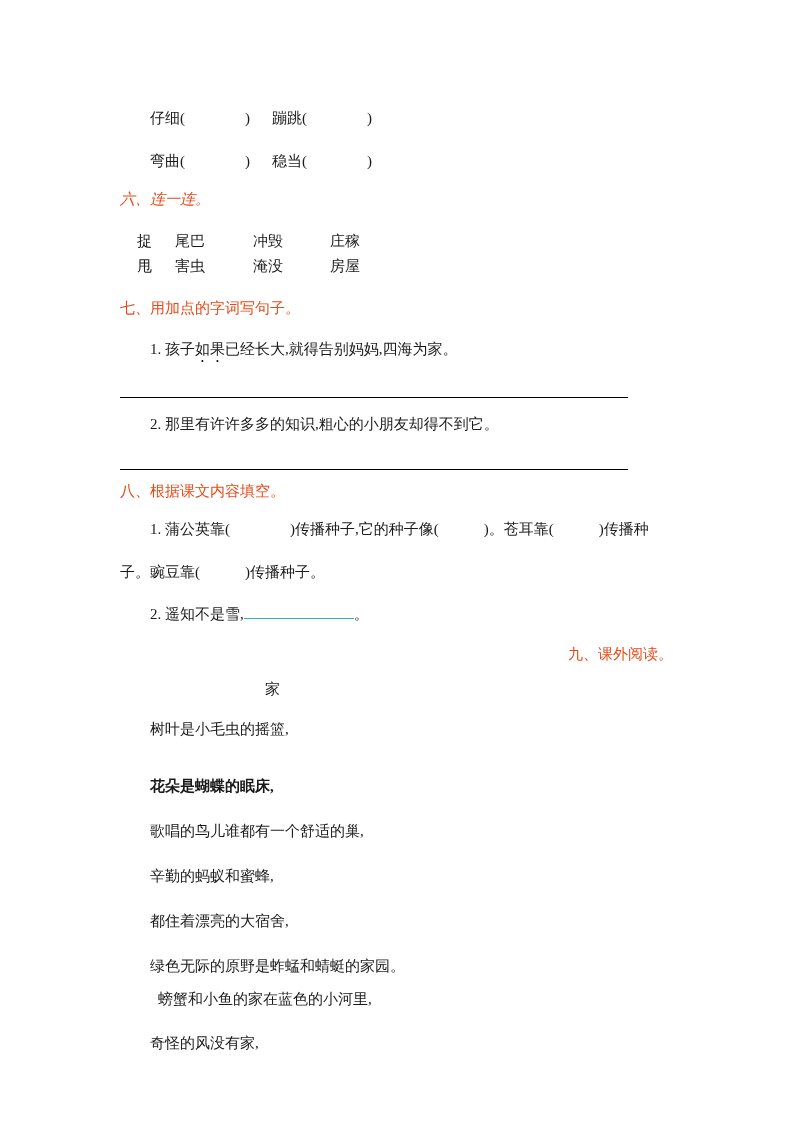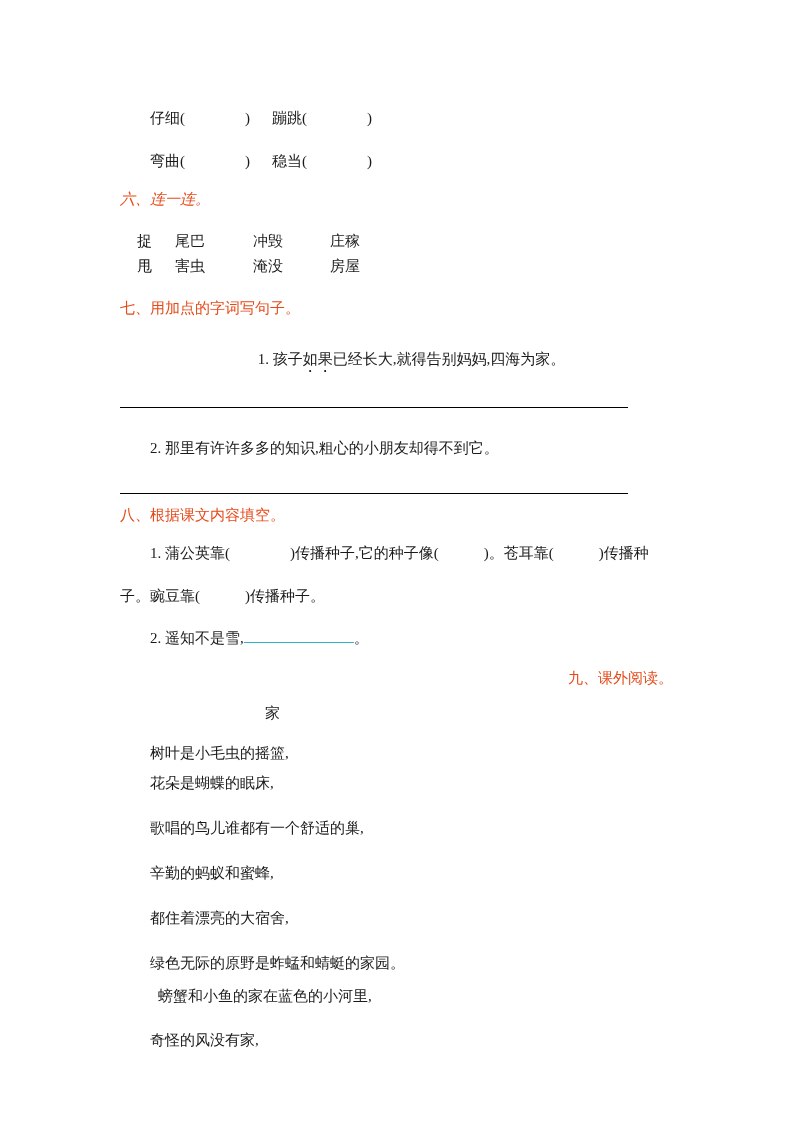--- a/index.html
+++ b/index.html
@@ -81,38 +81,38 @@
   <div class="match" style="margin-top:20px;">
     <div class="match-row">
       <span class="mc c1">捉</span><span class="mc c2">尾巴</span><span class="mc c3">冲毁</span><span class="mc c4">庄稼</span>
     </div>
     <div class="match-row">
       <span class="mc c1">甩</span><span class="mc c2">害虫</span><span class="mc c3">淹没</span><span class="mc c4">房屋</span>
     </div>
   </div>
 
   <h3 class="heading" style="margin-top:19px;">七、用加点的字词写句子。</h3>
-  <p class="line indent" style="margin-top:31px;text-align:center;">
+  <p class="line indent" style="margin-top:21px;">
     <span>1. 孩子</span><span class="dotted">如果</span><span>已经长大,就得告别妈妈,四海为家。</span>
   </p>
   <div class="answer-line" style="margin-top:31px;"></div>
-  <p class="line indent" style="margin-top:30px;">2. 那里有许许多多的知识,粗心的小朋友却得不到它。</p>
+  <p class="line indent" style="margin-top:16px;">2. 那里有许许多多的知识,粗心的小朋友却得不到它。</p>
   <div class="answer-line" style="margin-top:35px;"></div>
 
   <h3 class="heading" style="margin-top:11px;">八、根据课文内容填空。</h3>
   <p class="line indent" style="margin-top:18px;">1. 蒲公英靠(　　　　)传播种子,它的种子像(　　　)。苍耳靠(　　　)传播种</p>
   <p class="line" style="margin-top:23px;">子。豌豆靠(　　　)传播种子。</p>
   <p class="line indent" style="margin-top:22px;">
     <span>2. 遥知不是雪,</span><span class="blank-underline"></span><span>。</span>
   </p>
 
   <h3 class="heading" style="margin-top:20px;text-align:right;">九、课外阅读。</h3>
   <div class="poem-title" style="margin-top:15px;">家</div>
   <p class="poem-line" style="margin-top:20px;">树叶是小毛虫的摇篮,</p>
-  <p class="poem-line" style="margin-top:10px;">花朵是蝴蝶的眠床,</p>
+  <p class="poem-line" style="margin-top:37px;font-weight:bold;">花朵是蝴蝶的眠床,</p>
   <p class="poem-line" style="margin-top:25px;">歌唱的鸟儿谁都有一个舒适的巢,</p>
   <p class="poem-line" style="margin-top:25px;">辛勤的蚂蚁和蜜蜂,</p>
   <p class="poem-line" style="margin-top:25px;">都住着漂亮的大宿舍,</p>
   <p class="poem-line" style="margin-top:25px;">绿色无际的原野是蚱蜢和蜻蜓的家园。</p>
   <p class="poem-line indent-more" style="margin-top:13px;">螃蟹和小鱼的家在蓝色的小河里,</p>
   <p class="poem-line" style="margin-top:24px;">奇怪的风没有家,</p>
 
 </div>
 
 </body></html>

